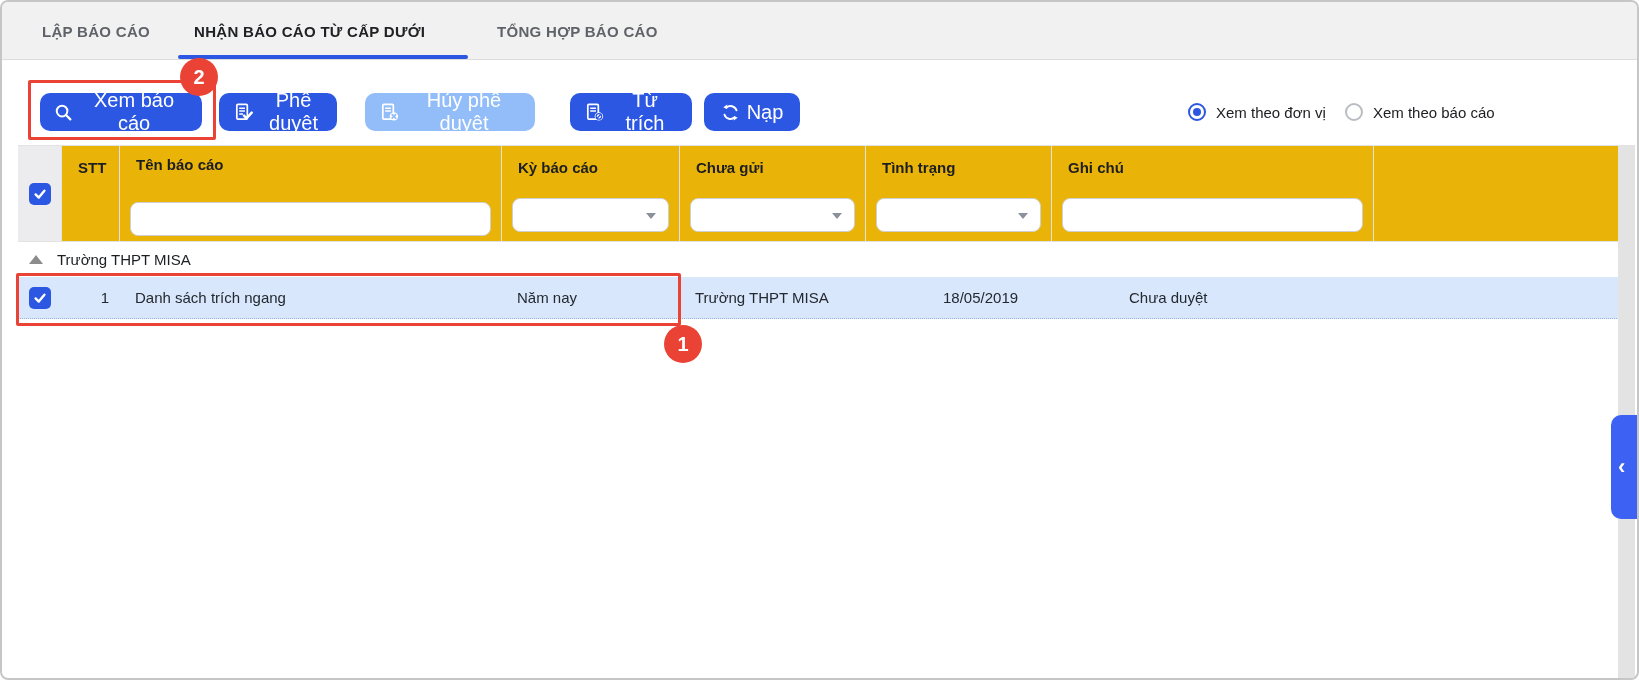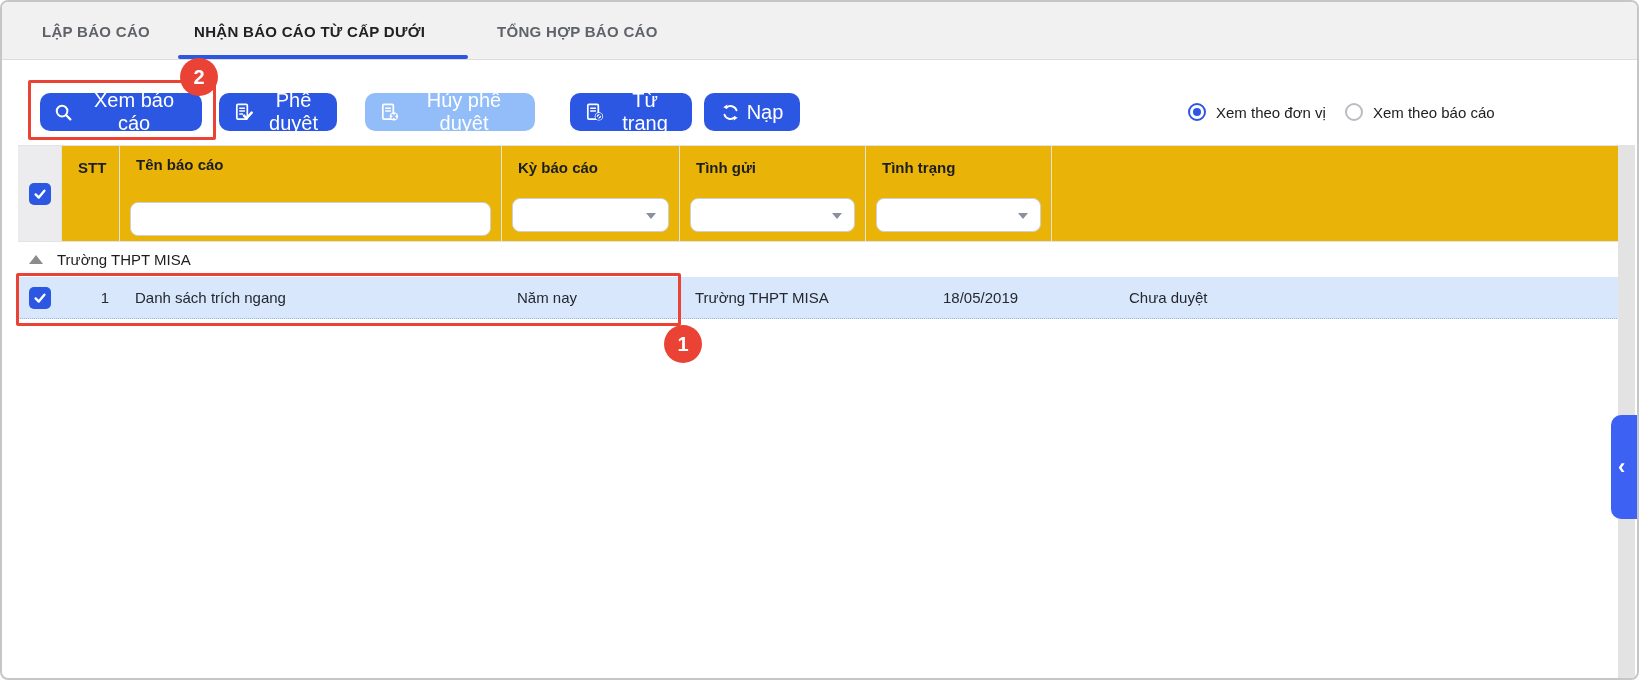--- a/index.html
+++ b/index.html
@@ -140,21 +140,21 @@
 
     <button class="btn" style="left:568px; width:122px">
       <svg width="21" height="20" viewBox="0 0 22 20">
         <rect x="4" y="2" width="11" height="15.5" rx="1.2" fill="none" stroke="#fff" stroke-width="1.8"></rect>
         <line x1="6.5" y1="6" x2="12.5" y2="6" stroke="#fff" stroke-width="1.5"></line>
         <line x1="6.5" y1="9" x2="12.5" y2="9" stroke="#fff" stroke-width="1.5"></line>
         <circle cx="15.6" cy="14.6" r="4.4" fill="#fff"></circle>
         <circle cx="15.6" cy="14.6" r="2.9" fill="none" stroke="#2b57e2" stroke-width="1.4"></circle>
         <line x1="13.7" y1="16.5" x2="17.5" y2="12.7" stroke="#2b57e2" stroke-width="1.4" stroke-linecap="round"></line>
       </svg>
-      <span>Từ trạng</span>
+      <span>Từ trích</span>
     </button>
 
     <button class="btn" style="left:702px; width:96px">
       <svg width="19" height="19" viewBox="0 0 20 20">
         <path d="M16.3 7.6 A6.6 6.6 0 0 0 5.6 4.9" fill="none" stroke="#fff" stroke-width="2.1" stroke-linecap="round"></path>
         <polygon points="6.6,1.6 6.2,6.4 2.4,4.4" fill="#fff"></polygon>
         <path d="M3.7 12.4 A6.6 6.6 0 0 0 14.4 15.1" fill="none" stroke="#fff" stroke-width="2.1" stroke-linecap="round"></path>
         <polygon points="13.4,18.4 13.8,13.6 17.6,15.6" fill="#fff"></polygon>
       </svg>
       <span>Nạp</span>
@@ -196,34 +196,42 @@
       <div class="hcol c-period">
         <div class="hlabel">Kỳ báo cáo</div>
         <div class="hfilter">
             <div class="filter-input">
               <input style="">
               <span class="dd-arrow"></span>
             </div>
           </div>
       </div>
       <div class="hcol c-date">
-        <div class="hlabel">Tình gửi</div>
+        <div class="hlabel">Chưa gửi</div>
         <div class="hfilter">
             <div class="filter-input">
               <input style="">
               <span class="dd-arrow"></span>
             </div>
           </div>
       </div>
       <div class="hcol c-status">
         <div class="hlabel">Tình trạng</div>
         <div class="hfilter">
             <div class="filter-input">
               <input style="">
               <span class="dd-arrow"></span>
+            </div>
+          </div>
+      </div>
+      <div class="hcol c-note">
+        <div class="hlabel">Ghi chú</div>
+        <div class="hfilter">
+            <div class="filter-input">
+              <input style="">
             </div>
           </div>
       </div>
     </div>
 
     <div class="group-row">
       <span class="tri-up"></span>
       <span class="group-label">Trường THPT MISA</span>
     </div>
 

